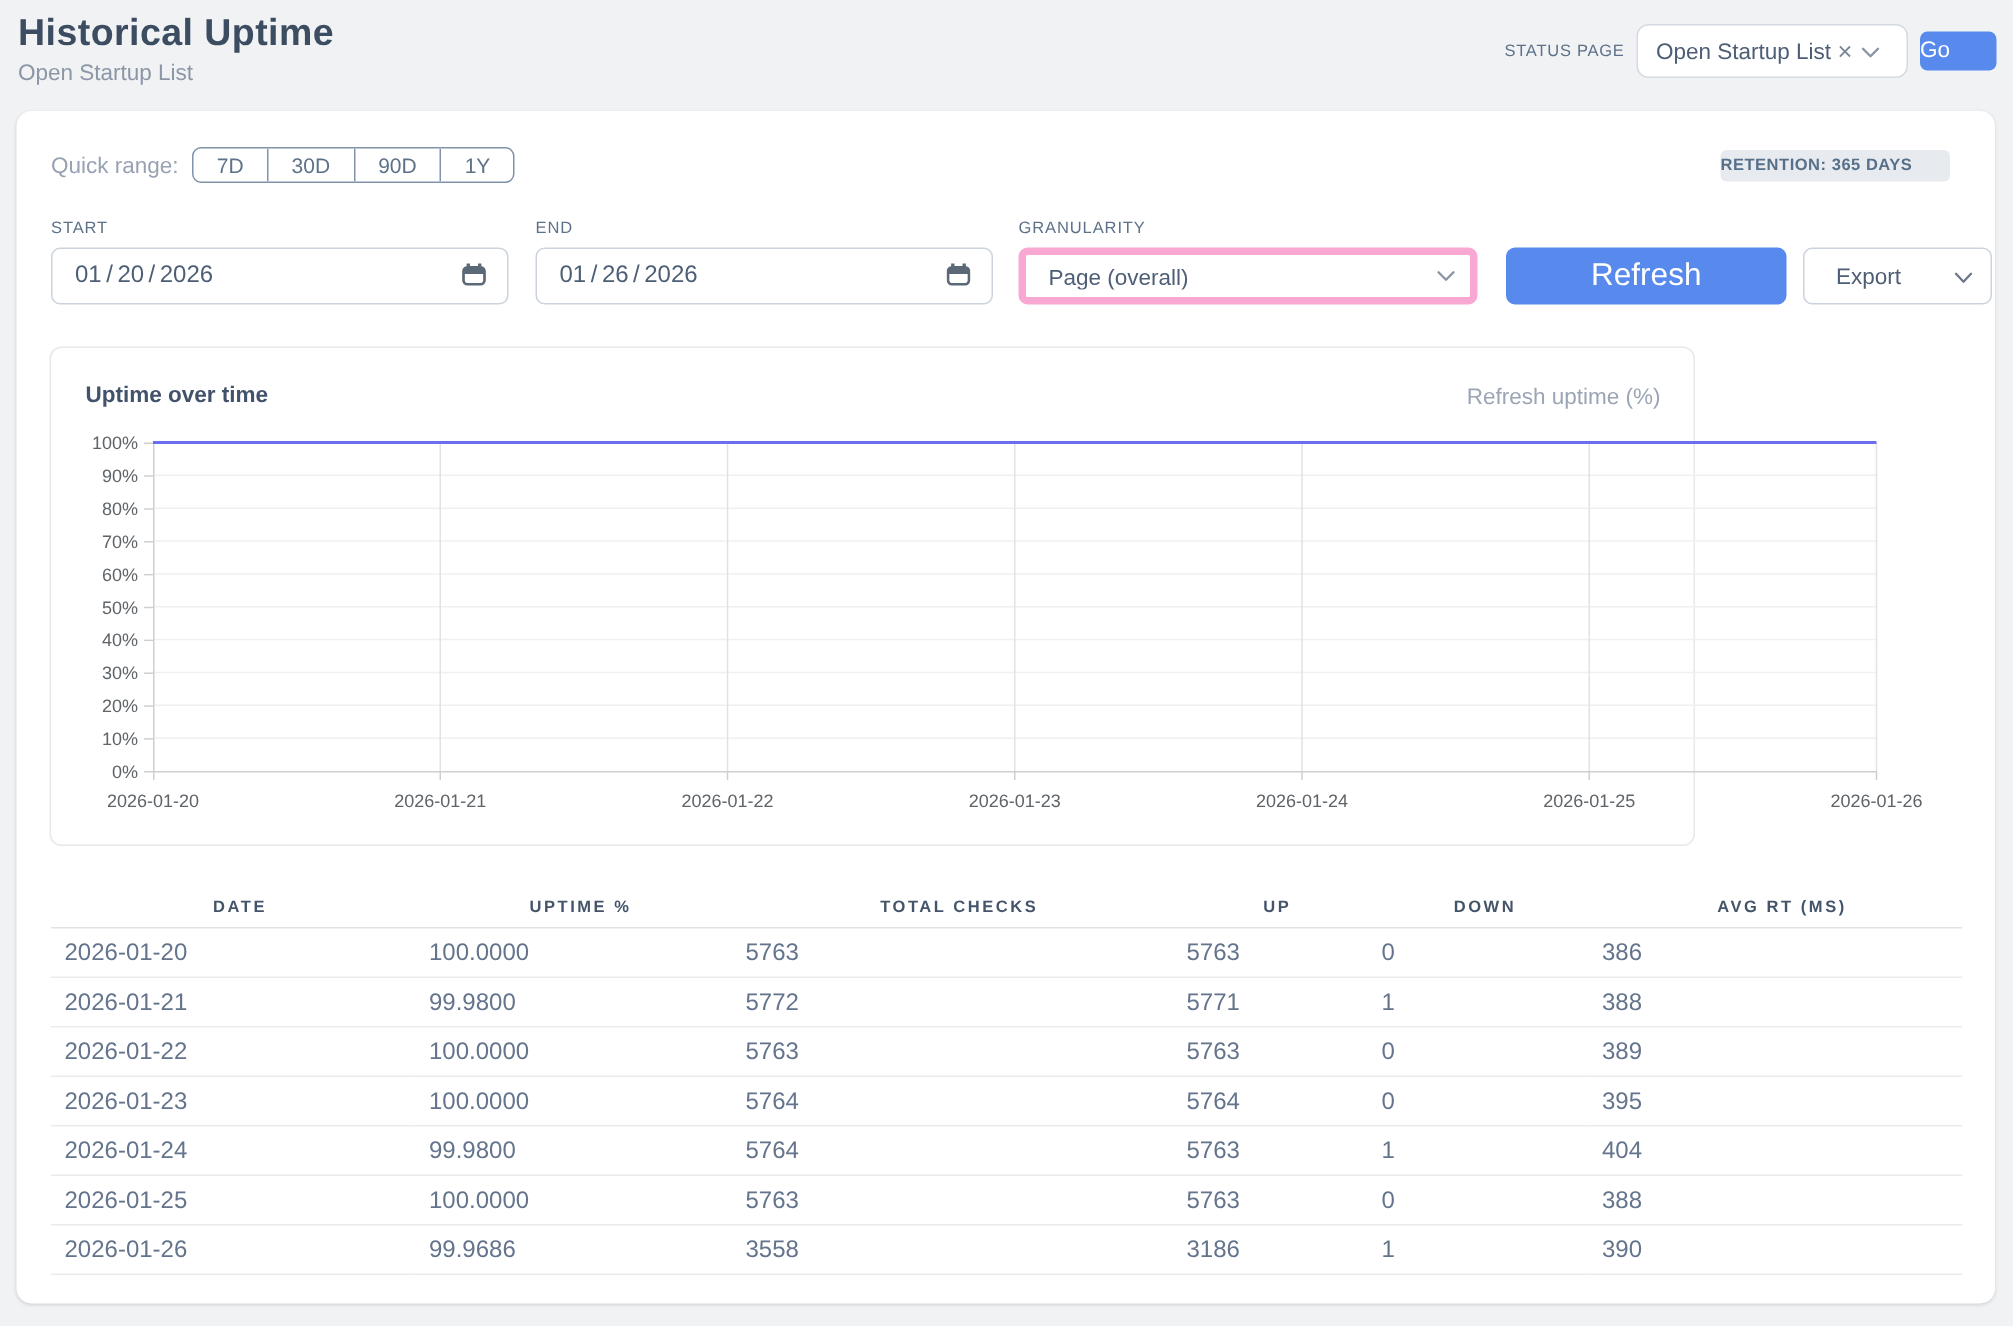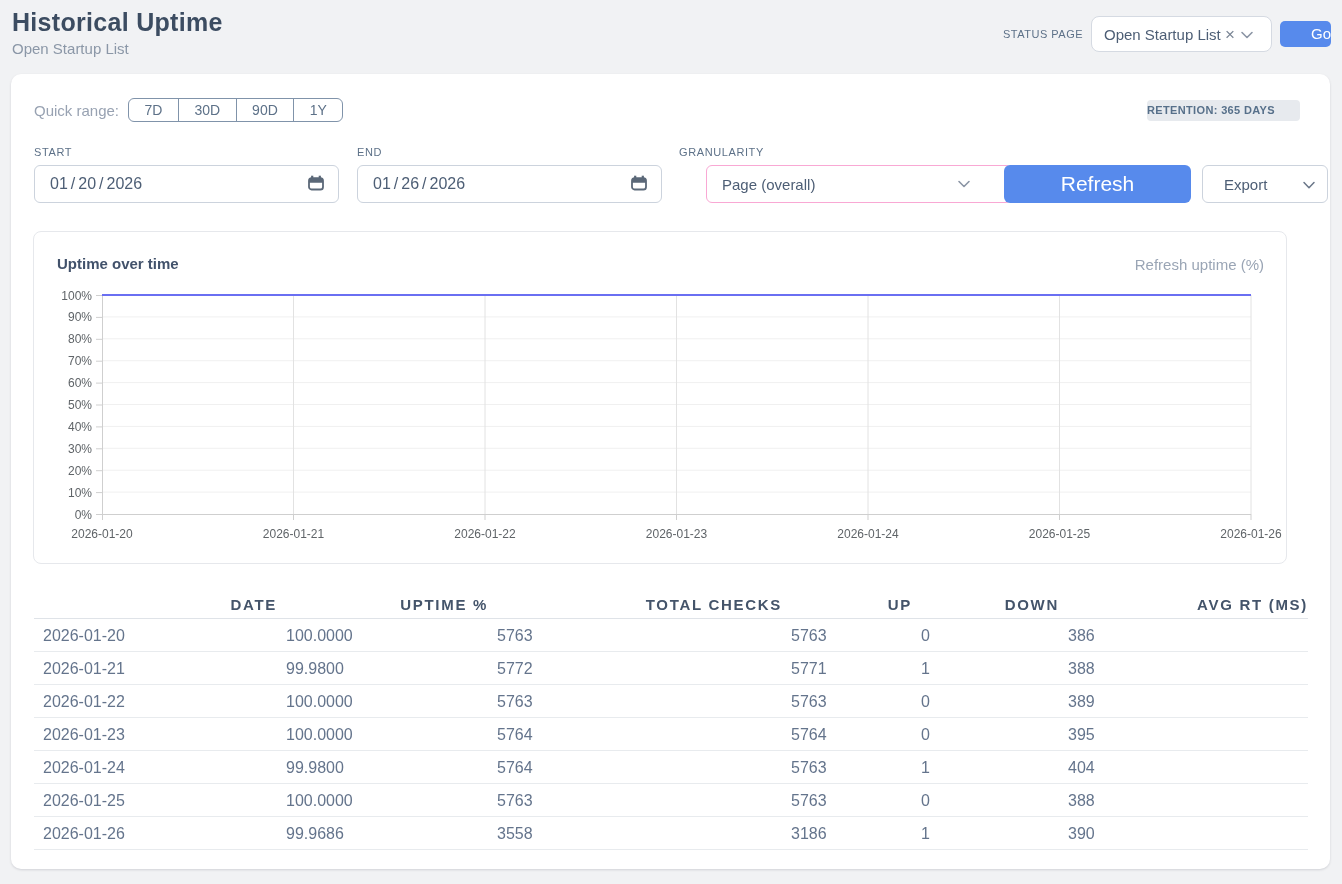--- a/index.html
+++ b/index.html
@@ -4,44 +4,44 @@
 <style>
 * { margin:0; padding:0; box-sizing:border-box; }
 html,body { width:1342px; height:884px; }
 body { background:#f1f2f4; font-family:"Liberation Sans", sans-serif; position:relative; overflow:hidden; }
 .h1 { position:absolute; left:12px; top:8px; font-size:25px; font-weight:bold; letter-spacing:0.3px; color:#3c4c61; }
 .sub { position:absolute; left:12px; top:40px; font-size:15px; color:#8b97a7; }
 .statuslabel { position:absolute; left:1003px; top:28px; font-size:11px; letter-spacing:0.5px; color:#5d7188; }
 .hsel { position:absolute; left:1091px; top:16px; width:181px; height:36px; background:#fff; border:1px solid #d5dae2; border-radius:8px; }
 .hsel .txt { position:absolute; left:12px; top:9px; font-size:15px; color:#4d5e75; }
 .hsel .x { position:absolute; left:133px; top:8px; font-size:17px; color:#7a8595; }
-.gobtn { position:absolute; left:1280px; top:21px; width:51px; height:26px; background:#578aec; border-radius:5px; color:#fff; font-size:15px; text-align:right; line-height:26px; }
+.gobtn { position:absolute; left:1280px; top:21px; width:51px; height:26px; background:#578aec; border-radius:5px; color:#fff; font-size:15px; text-align:left; line-height:26px; }
 .card { position:absolute; left:11px; top:74px; width:1319px; height:795px; background:#fff; border-radius:10px; box-shadow:0 1px 2px rgba(16,24,40,.05), 0 1px 3px rgba(16,24,40,.09); }
 .qr { position:absolute; left:23px; top:28px; font-size:15px; color:#98a2b2; }
 .segs { position:absolute; left:117px; top:24px; height:24px; display:flex; border:1px solid #8093aa; border-radius:6px; overflow:hidden; }
 .segs div { height:22px; line-height:22px; font-size:14px; color:#5d7188; padding:0 15.5px; border-right:1px solid #8093aa;text-align:center; }
 .segs div:last-child { border-right:none; }
 .badge { position:absolute; left:1136px; top:26px; width:153px; height:21px; background:#e7eaee; border-radius:4px; line-height:21px; font-size:11px; font-weight:bold; letter-spacing:0.35px; color:#57708a; }
 .flabel { position:absolute; font-size:11px; letter-spacing:0.6px; color:#5d7188; top:72px; }
 .inp { position:absolute; top:91px; height:38px; background:#fff; border:1px solid #ccd3dd; border-radius:6px; font-family:"Liberation Sans", sans-serif; font-size:15px; color:#4d5e75; }
 input.inp { padding:0 6px 0 14px; font-size:16px; }
 input.inp::-webkit-datetime-edit-text { padding:0 2px; color:#4d5e75; }
 input.inp::-webkit-calendar-picker-indicator { opacity:0; width:16px; height:16px; }
 .calicon { position:absolute; top:101px; pointer-events:none; }
 .selwrap { position:absolute; top:91px; height:38px; }
-.gransel { width:100%; height:100%; background:#fff; border:1px solid #f9a8d4; border-radius:6px; font-family:"Liberation Sans", sans-serif; font-size:15px; color:#4d5e75; padding-left:15px; appearance:none;margin-left:27px; -webkit-appearance:none; }
+.gransel { width:100%; height:100%; background:#fff; border:5px solid #f9a8d4; border-radius:6px; font-family:"Liberation Sans", sans-serif; font-size:15px; color:#4d5e75; padding-left:15px; appearance:none; -webkit-appearance:none; }
 .chev { position:absolute; pointer-events:none; }
 .refresh { position:absolute; left:993px; top:91px; width:187px; height:38px; background:#578aec; border:none; border-radius:6px; color:#fff; font-size:21px; text-align:center; line-height:38px; }
 .export { position:absolute; left:1191px; top:91px; width:126px; height:38px; background:#fff; border:1px solid #ccd3dd; border-radius:6px; font-size:15px; color:#4d5e75; }
 .export span { position:absolute; left:21px; top:10px; }
-.chartbox { position:absolute; left:22px; top:157px; width:1254px; height:333px; border:1px solid #e6e8ec; border-radius:8px; }
+.chartbox { position:absolute; left:22px; top:157px; width:1097px; height:333px; border:1px solid #e6e8ec; border-radius:8px; }
 .ctitle { position:absolute; left:23px; top:23px; font-size:15px; font-weight:bold; color:#42526b; }
 .clabel { position:absolute; right:22px; top:24px; font-size:15px; color:#9aa5b5; }
 table.tbl { position:absolute; left:23px; top:518px; width:1274px; border-collapse:collapse; }
-.tbl th { text-align:right; font-size:15px; letter-spacing:1.7px; color:#44546a; padding:0 0 0 9px; height:26px; border-bottom:1px solid #dfe3e8; vertical-align:middle; }
+.tbl th { text-align:center; font-size:11px; letter-spacing:1.7px; color:#44546a; padding:0 0 0 9px; height:26px; border-bottom:1px solid #dfe3e8; vertical-align:middle; }
 .tbl td { font-size:16px; color:#64748c; padding:3px 0 0 9px; height:33px; border-bottom:1px solid #e8ebee; vertical-align:middle; }
 </style>
 </head>
 <body>
 <div class="h1">Historical Uptime</div>
 <div class="sub">Open Startup List</div>
 <div class="statuslabel">STATUS PAGE</div>
 <div class="hsel">
   <span class="txt">Open Startup List</span>
     <span class="x">×</span>

